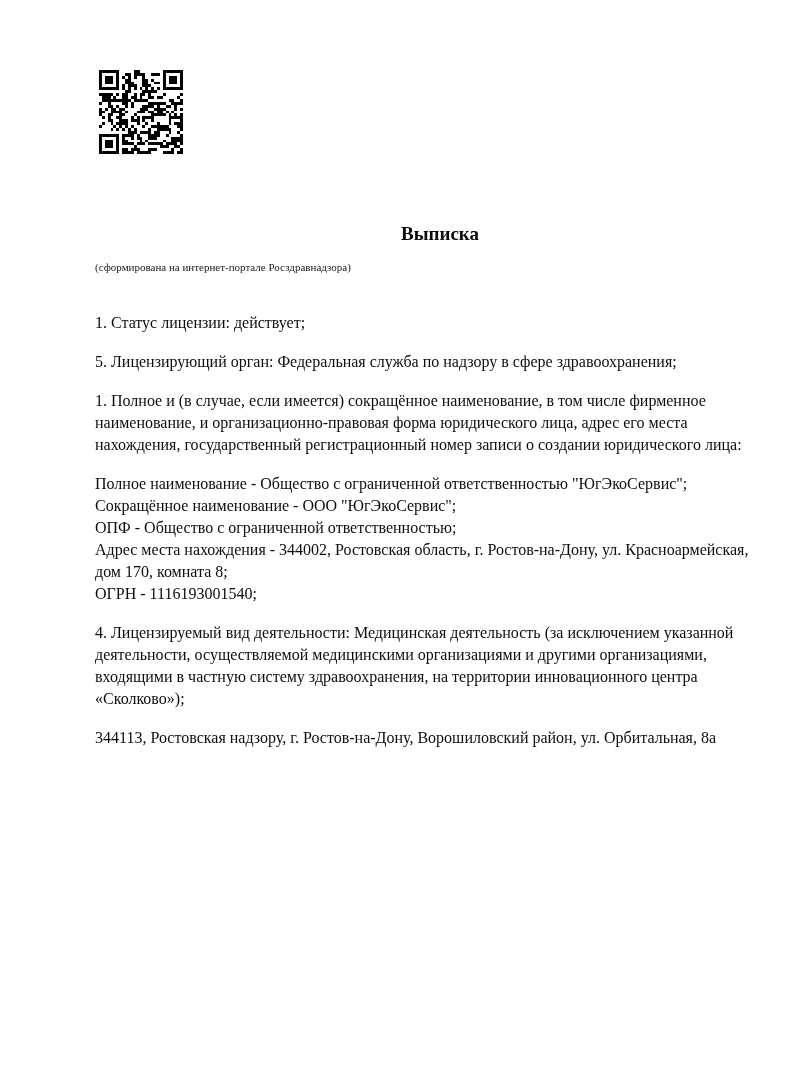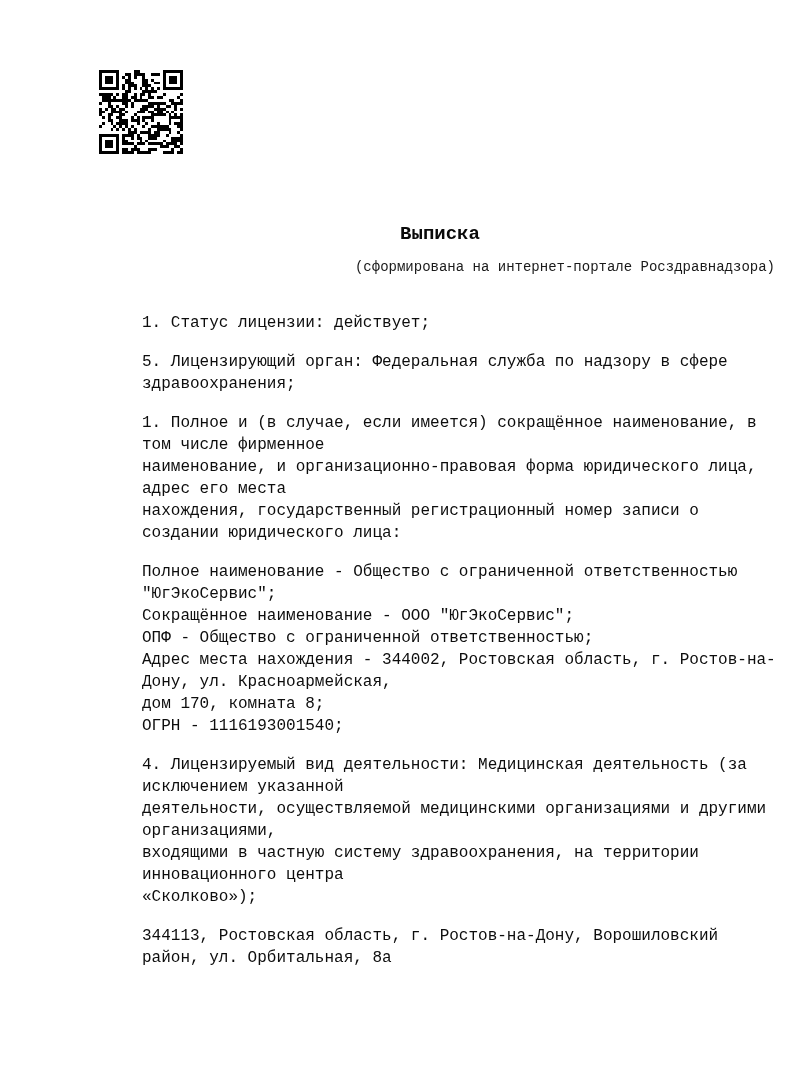--- a/index.html
+++ b/index.html
@@ -6,21 +6,21 @@
     margin: 0;
     padding: 0;
     background: #ffffff;
   }
   .page {
     position: relative;
     width: 812px;
     height: 1080px;
     background: #ffffff;
     overflow: hidden;
-    font-family: Liberation Mono, monospace;
+    font-family: Liberation Serif, serif;
     color: #0d0d0d;
   }
   .qr {
     position: absolute;
     left: 99px;
     top: 70px;
     width: 84px;
     height: 84px;
   }
   .qr svg {
@@ -38,28 +38,27 @@
     margin: 221px 0 0 0;
     text-align: center;
     font-weight: bold;
     font-size: 19px;
     line-height: 26px;
     color: #0a0a0a;
   }
   .subtitle {
     margin-top: 12px;
     padding-right: 10px;
-    text-align: right;
-    font-size: 14px;
+    text-align: left;
+    font-size: 11px;
     line-height: 17px;
     color: #1a1a1a;
   }
   .body-text {
     margin-top: 36px;
-    margin-left: 47px;
   }
   .para {
     margin: 0 0 17px 0;
     font-size: 16px;
     line-height: 22px;
     white-space: pre-line;
     color: #0d0d0d;
   }
 </style>
 </head>
@@ -512,17 +511,17 @@
       <p class="para">Полное наименование - Общество с ограниченной ответственностью "ЮгЭкоСервис";
 Сокращённое наименование - ООО "ЮгЭкоСервис";
 ОПФ - Общество с ограниченной ответственностью;
 Адрес места нахождения - 344002, Ростовская область, г. Ростов-на-Дону, ул. Красноармейская,
 дом 170, комната 8;
 ОГРН - 1116193001540;</p>
       <p class="para">4. Лицензируемый вид деятельности: Медицинская деятельность (за исключением указанной
 деятельности, осуществляемой медицинскими организациями и другими организациями,
 входящими в частную систему здравоохранения, на территории инновационного центра
 «Сколково»);</p>
-      <p class="para">344113, Ростовская область, г. Ростов-на-Дону, Ворошиловский район, ул. Орбитальная, 8а</p>
+      <p class="para">344113, Ростовская надзору, г. Ростов-на-Дону, Ворошиловский район, ул. Орбитальная, 8а</p>
     </div>
 
   </div>
 </div>
 
 </body></html>

